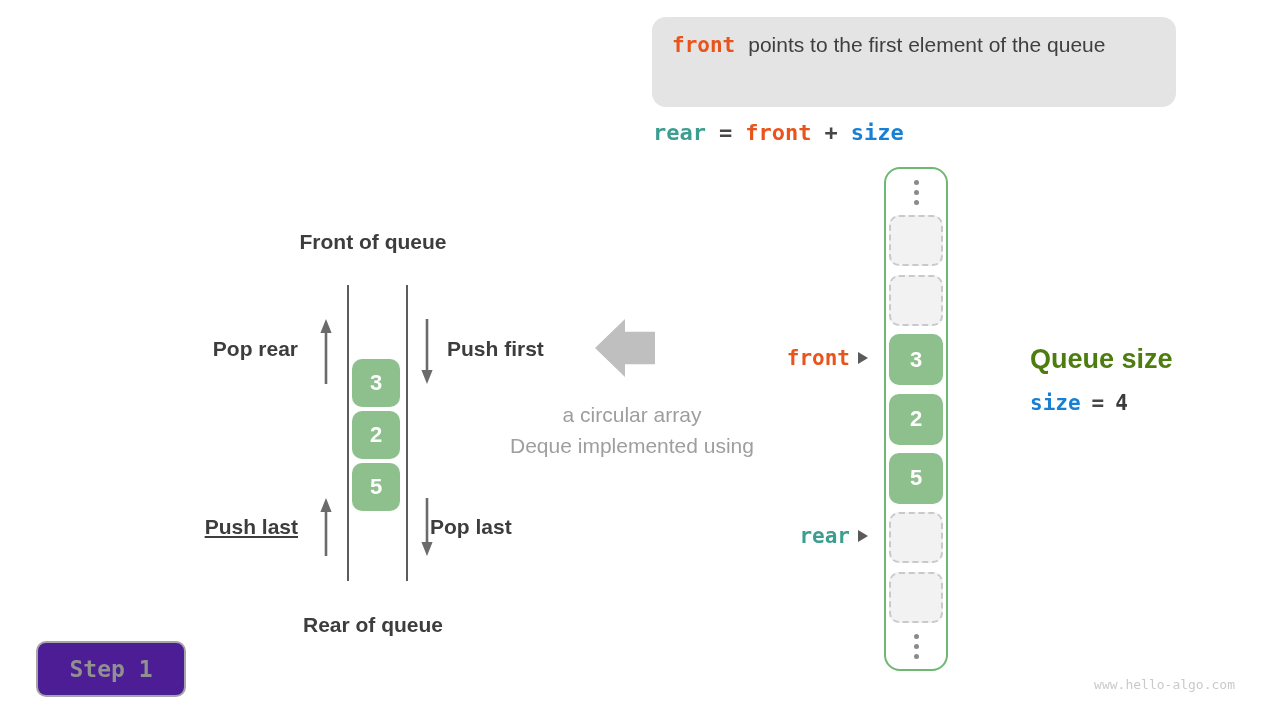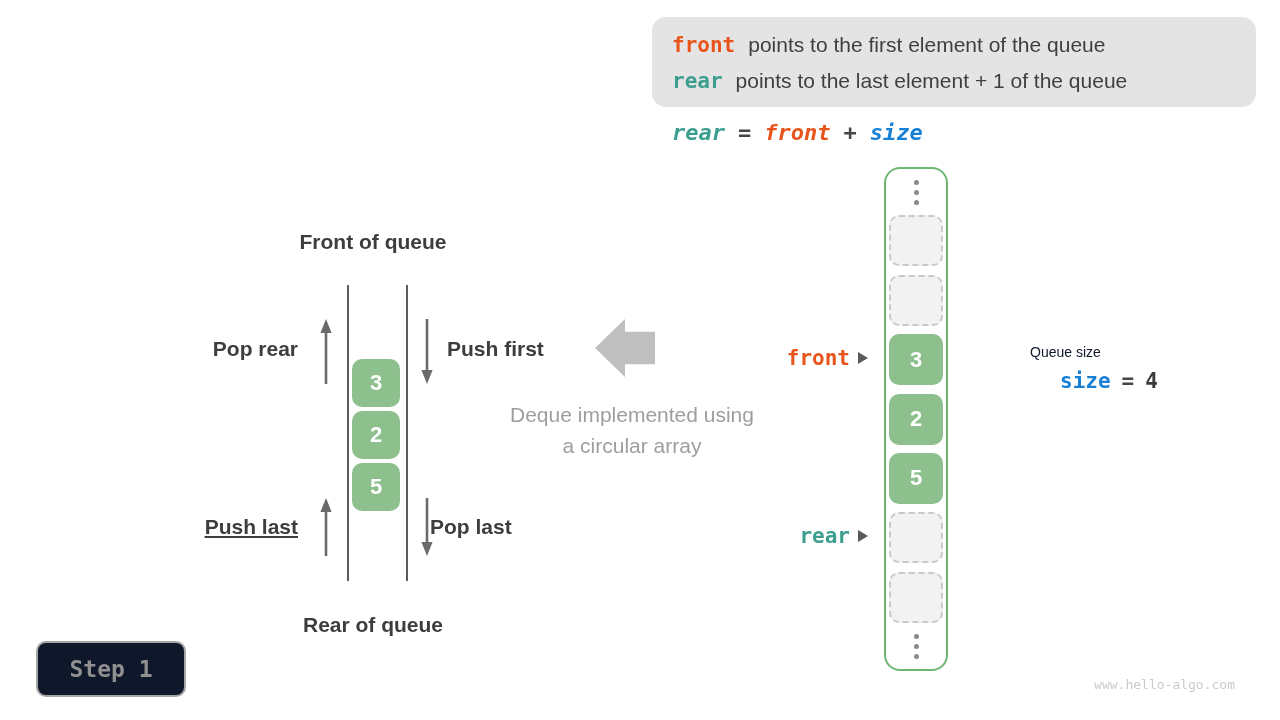--- a/index.html
+++ b/index.html
@@ -11,27 +11,27 @@
   }
   html,body{margin:0;padding:0;background:#fff;}
   .canvas{position:relative;width:1280px;height:720px;background:#fff;overflow:hidden;
           font-family:"Liberation Sans",sans-serif;color:var(--ink);}
   .abs{position:absolute;}
   .code{font-family:"DejaVu Sans Mono","Liberation Mono",monospace;font-weight:bold;}
   .c-orange{color:var(--orange);} .c-teal{color:var(--teal);} .c-blue{color:var(--blue);}
   .c-ink{color:#474747;}
 
   
-  .info-box{left:652px;top:17px;width:604px;height:90px;background:var(--box-bg);
+  .info-box{left:652px;top:17px;width:524px;height:90px;background:var(--box-bg);
             border-radius:14px;padding:10px 0 0 20px;box-sizing:border-box;}
   .legend-line{line-height:35px;font-size:21px;color:#3f3f3f;white-space:nowrap;}
   .legend-code{font-size:21px;margin-right:13px;}
 
   
-  .formula{left:672px;top:120px;font-size:22px;white-space:nowrap;font-style:italic;}
+  .formula{left:653px;top:120px;font-size:22px;white-space:nowrap;}
   .formula span{margin-right:13px;}
   .formula span:last-child{margin-right:0;}
 
   
   .h-bold{font-weight:700;font-size:21px;color:#3d3d3d;white-space:nowrap;text-align:center;}
   .front-of-queue{left:263px;top:230px;width:220px;text-align:center;}
   .rear-of-queue{left:263px;top:613px;width:220px;text-align:center;}
   .pop-first{left:150px;top:337px;width:148px;text-align:right;}
   .push-first{left:447px;top:337px;}
   .push-last{left:150px;top:515px;width:148px;text-align:right;text-decoration:underline;}
@@ -63,43 +63,40 @@
   .dot{width:5px;height:5px;border-radius:50%;background:var(--dot);}
 
   
   .pointer-row{right:412px;width:170px;display:flex;justify-content:flex-end;
                align-items:center;gap:8px;font-size:21px;}
   .pointer-row.front{top:346px;} .pointer-row.rear{top:524px;}
   .tri{width:0;height:0;border-left:10px solid #5a5a5a;border-top:6px solid transparent;
        border-bottom:6px solid transparent;}
 
   
-  .queue-size-title{left:1030px;top:344px;font-size:14px;color:#0f172a;}
-  .queue-size-row{left:1030px;top:369px;font-size:21px;white-space:nowrap;margin-left:30px;}
+  .queue-size-title{left:1030px;top:344px;font-size:27px;color:#4d7c0f;font-weight:bold;}
+  .queue-size-row{left:1030px;top:391px;font-size:21px;white-space:nowrap;}
   .queue-size-row .op{margin:0 11px;color:#474747;}
   .queue-size-row .val{color:#3b3b3b;}
 
   
   .step-badge{left:36px;top:641px;width:146px;height:52px;border:2px solid var(--step-border);
-              border-radius:10px;background:#0f172a;display:flex;align-items:center;
+              border-radius:10px;background:#4c1d95;display:flex;align-items:center;
               justify-content:center;font-size:23px;color:var(--step);white-space:pre;}
   .watermark{right:45px;top:677px;font-family:"DejaVu Sans Mono","Liberation Mono",monospace;
              font-size:13px;color:var(--watermark);}
 </style>
 </head>
 <body>
 
 <div class="canvas">
 
   <div class="abs info-box">
     <div class="legend-line">
       <span class="code legend-code c-orange">front</span><span>points to the first element of the queue</span>
-    </div>
-    <div class="legend-line">
-      <span class="code legend-code c-teal">rear</span><span>points to the last element + 1 of the queue</span>
     </div>
   </div>
 
   <div class="abs formula code">
     <span class="c-teal">rear</span><span class="c-ink">=</span><span class="c-orange">front</span><span class="c-ink">+</span><span class="c-blue">size</span>
   </div>
 
   <div class="abs h-bold rear-of-queue">Rear of queue</div>
   <div class="abs h-bold front-of-queue">Front of queue</div>
   <div class="abs h-bold pop-first">Pop rear</div>
@@ -136,22 +133,22 @@
   </span>
   <span class="abs varrow a4">
     <svg width="16" height="60" viewBox="0 0 16 60">
         <line x1="8" y1="1" x2="8" y2="46" stroke="currentColor" stroke-width="2.6"></line>
         <path d="M8 59 L2.4 45 L13.6 45 Z" fill="currentColor"></path>
       </svg>
   </span>
 
   <div class="abs big-arrow"></div>
   <div class="abs caption">
+    <div>a circular array</div>
     <div>Deque implemented using</div>
-    <div>a circular array</div>
   </div>
 
   <div class="abs array-col">
       <div class="ellipsis">
         <div class="dot"></div>
         <div class="dot"></div>
         <div class="dot"></div>
       </div>
       <div class="acell empty"></div>
       <div class="acell empty"></div>

